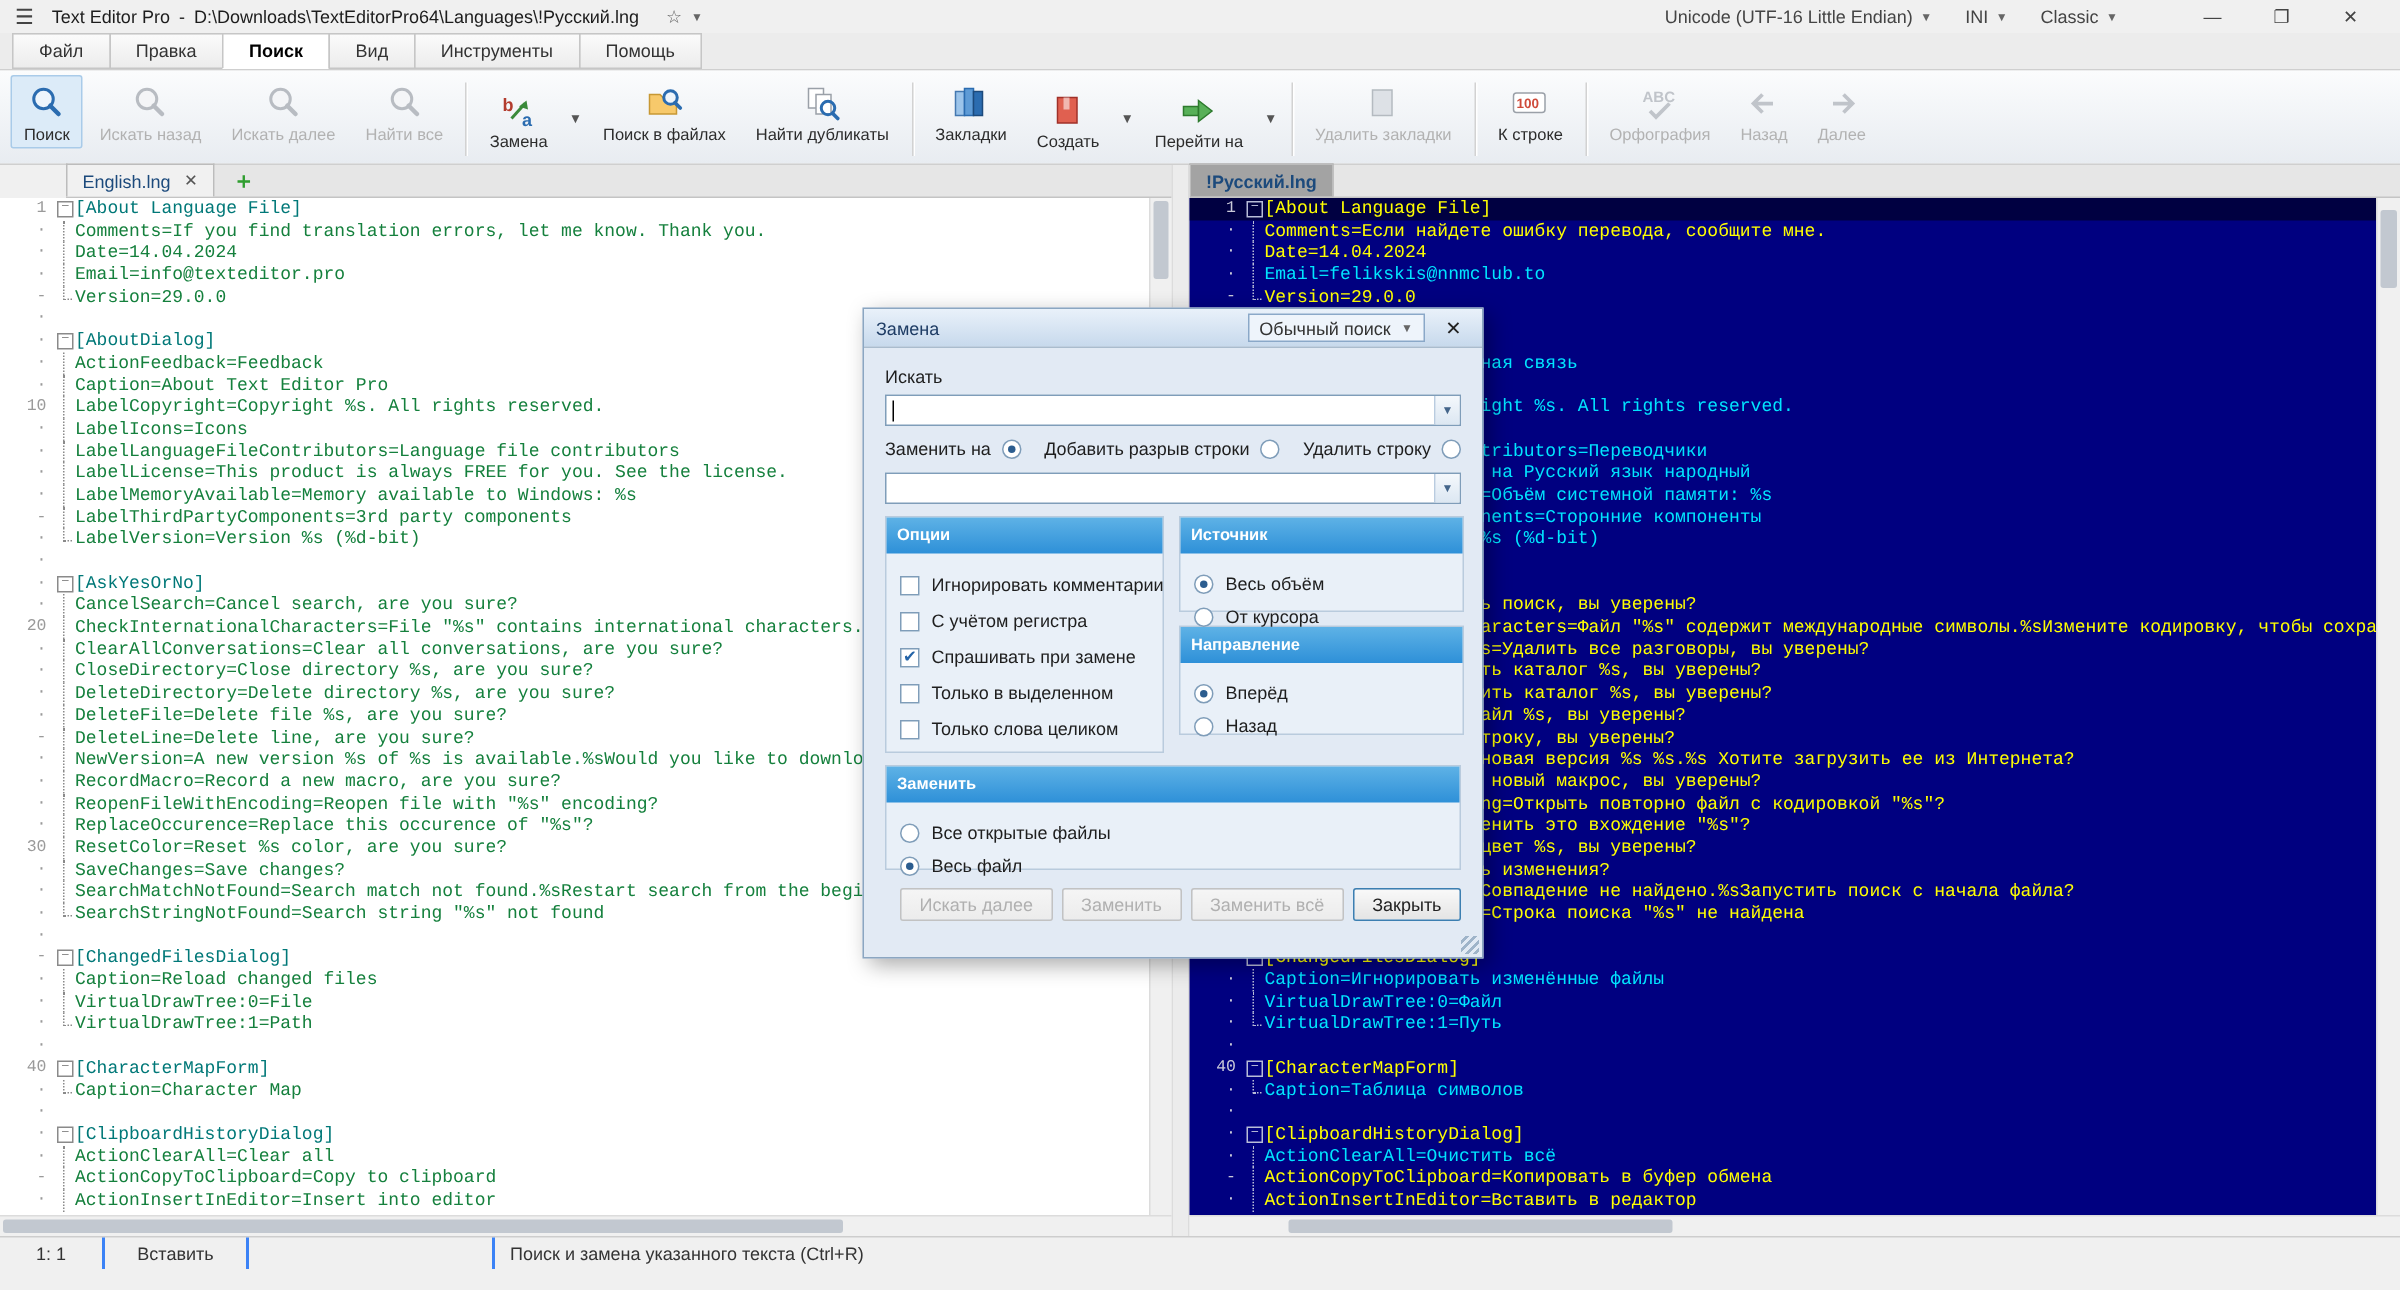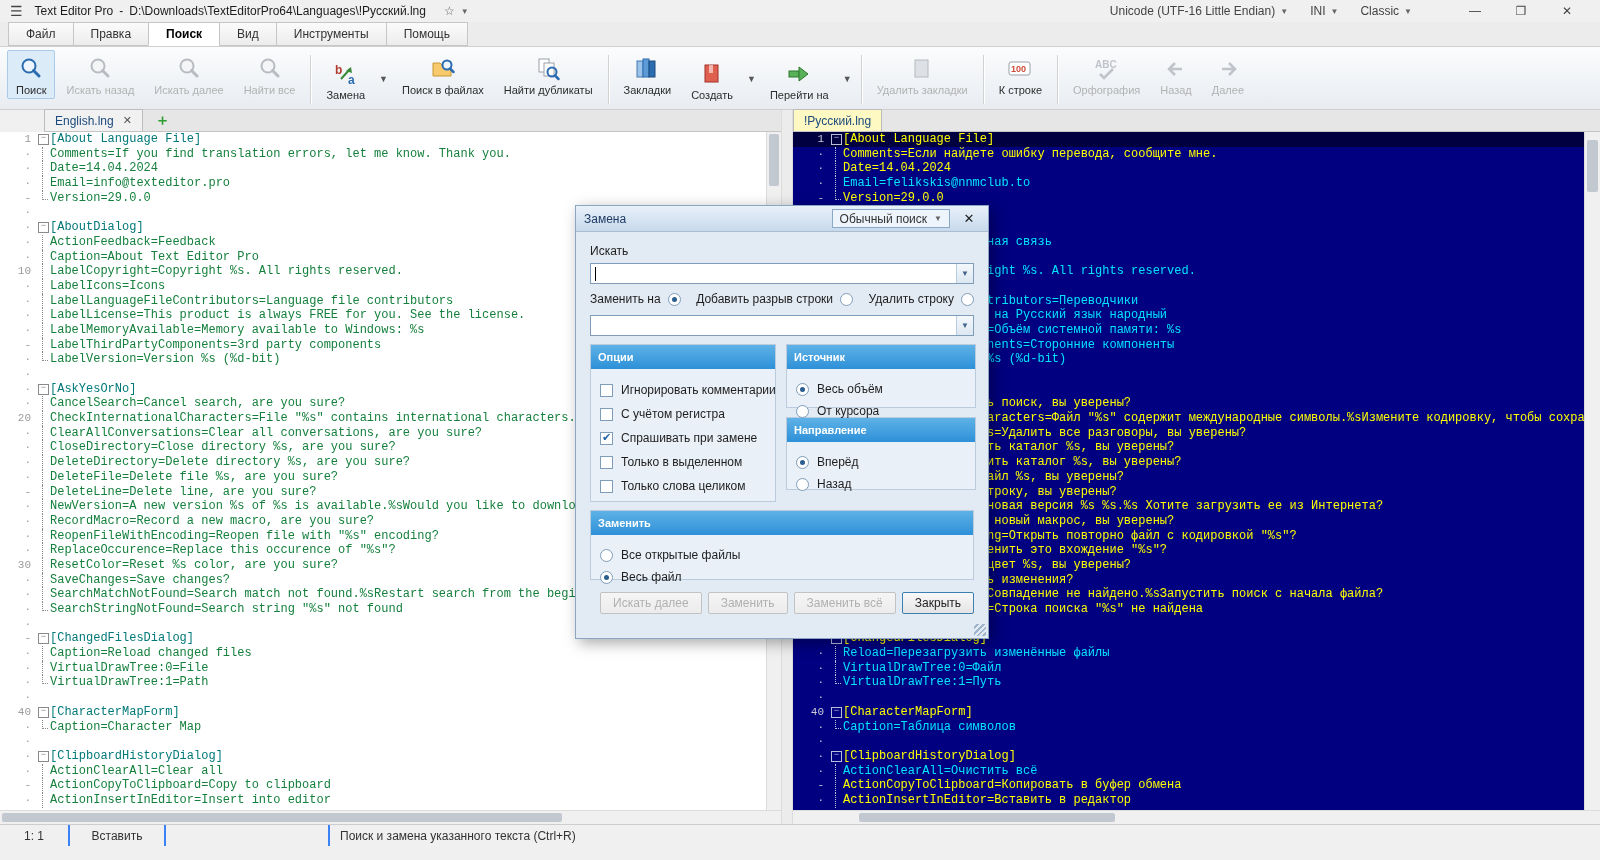--- a/index.html
+++ b/index.html
@@ -34,21 +34,21 @@
   .tbtn.selected {background:#dcebf8; border-color:#a9cbe9;}
   .tsep {width:1px; align-self:stretch; margin:5px 5px; background:#d2d2d2; box-shadow:1px 0 0 #ffffff;}
   .tdrop {font-size:9px; color:#555; padding:0 4px; align-self:center;}
 
   
   .pane-tabs {position:absolute; top:110px; height:22px; background:#e6e6e6; border-bottom:1px solid #c4c4c4; display:flex; align-items:flex-end;}
   .pt-left {left:0; width:781px;margin-left:44px;}
   .pt-right {left:793px; width:807px;}
   .etab {height:22px; display:flex; align-items:center; gap:9px; padding:0 10px; border:1px solid #bcbcbc; border-bottom:none; color:#1c4a7c; white-space:nowrap;}
   .pt-left .etab {background:#f1f1f1;}
-  .pt-right .etab {background:#fef9c3;}
+  .pt-right .etab {background:#a3a3a3;font-weight:bold;}
   .etab-close {color:#555; font-size:11px;}
   .plus-btn {color:#2f9e2f; font-weight:bold; font-size:15px; padding:0 12px; align-self:center;}
 
   
   .splitter {position:absolute; left:781px; top:110px; width:12px; height:714px; background:#ececec; border-left:1px solid #dcdcdc; border-right:1px solid #dcdcdc;}
 
   
   .editor {position:absolute; top:132px; height:678px; overflow:hidden; font-family:"Liberation Mono","DejaVu Sans Mono",monospace; font-size:12px;}
   .ed-left {left:0; width:766px; background:#ffffff;}
   .ed-right {left:793px; width:791px; background:#000080;}
@@ -747,21 +747,21 @@
       <span class="txt"></span>
     </div>
       <div class="ed-row y">
       <span class="gut">-</span>
       <span class="fold box"></span>
       <span class="txt">[ChangedFilesDialog]</span>
     </div>
       <div class="ed-row c">
       <span class="gut">·</span>
       <span class="fold line"></span>
-      <span class="txt">Reload=Перезагрузить изменённые файлы</span>
+      <span class="txt">Caption=Игнорировать изменённые файлы</span>
     </div>
       <div class="ed-row c">
       <span class="gut">·</span>
       <span class="fold line"></span>
       <span class="txt">VirtualDrawTree:0=Файл</span>
     </div>
       <div class="ed-row c">
       <span class="gut">·</span>
       <span class="fold end"></span>
       <span class="txt">VirtualDrawTree:1=Путь</span>

